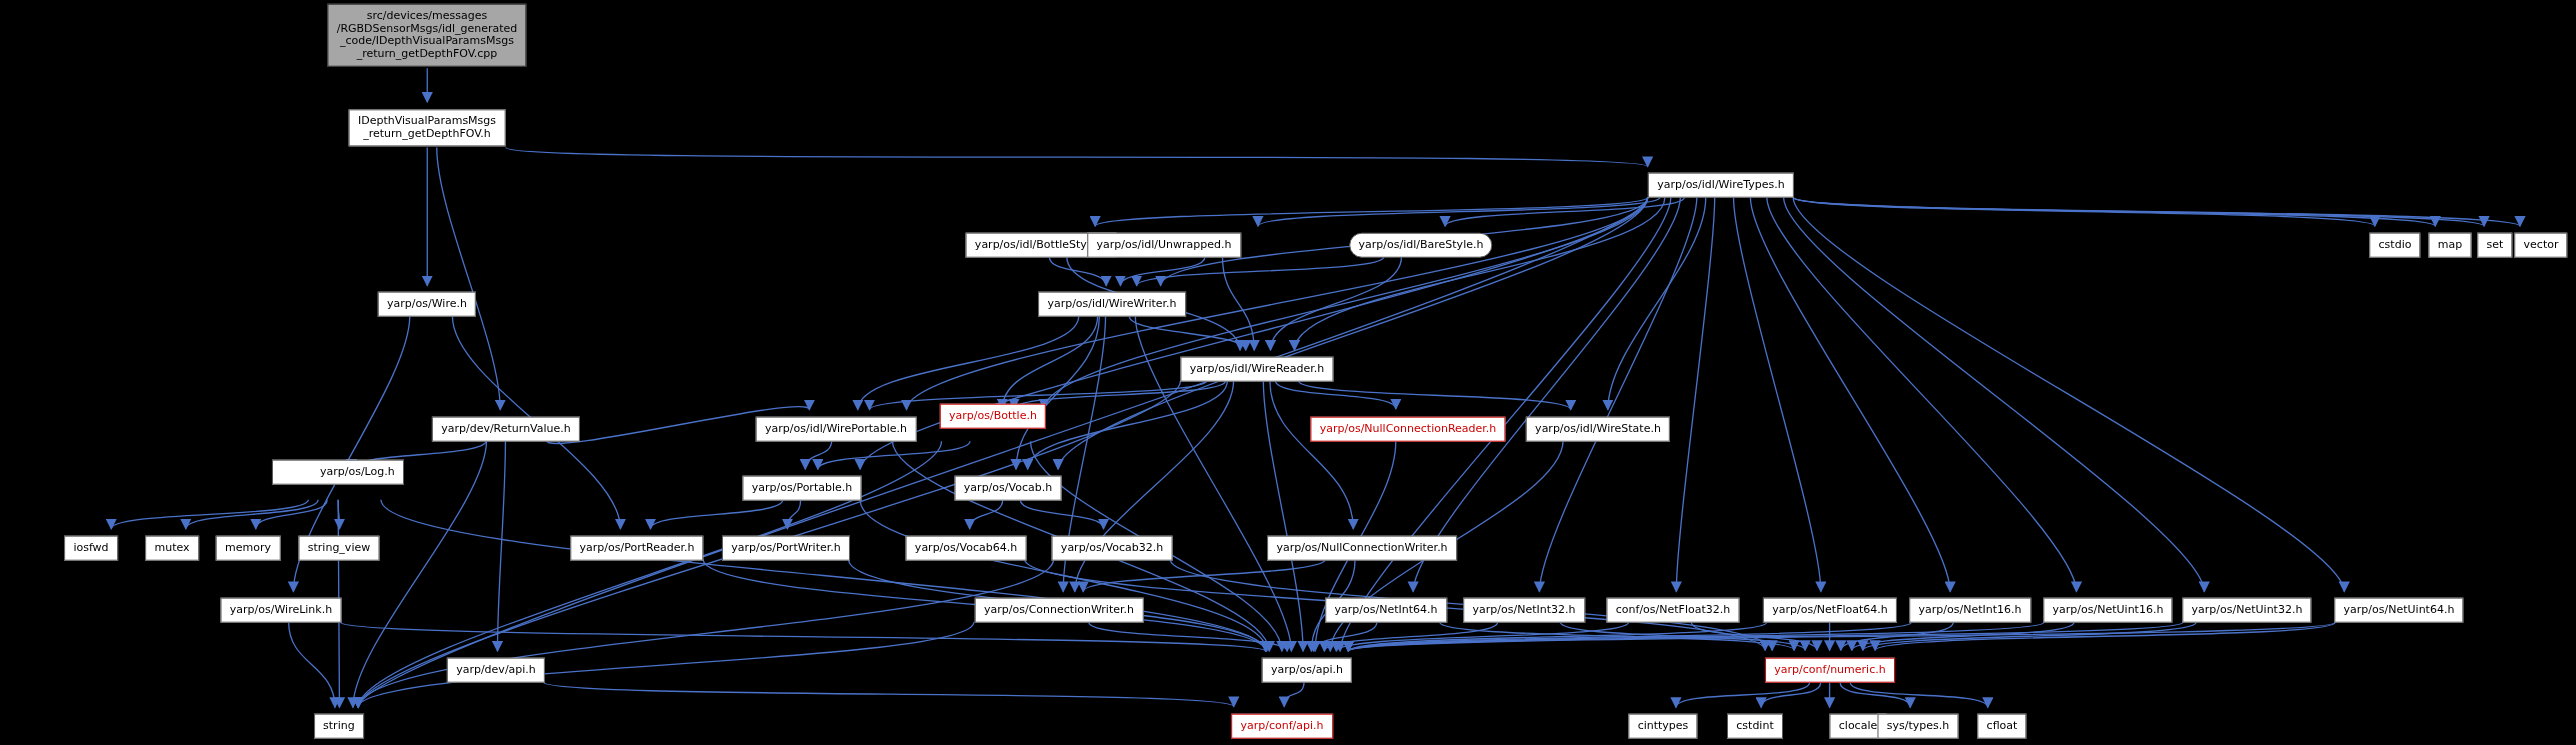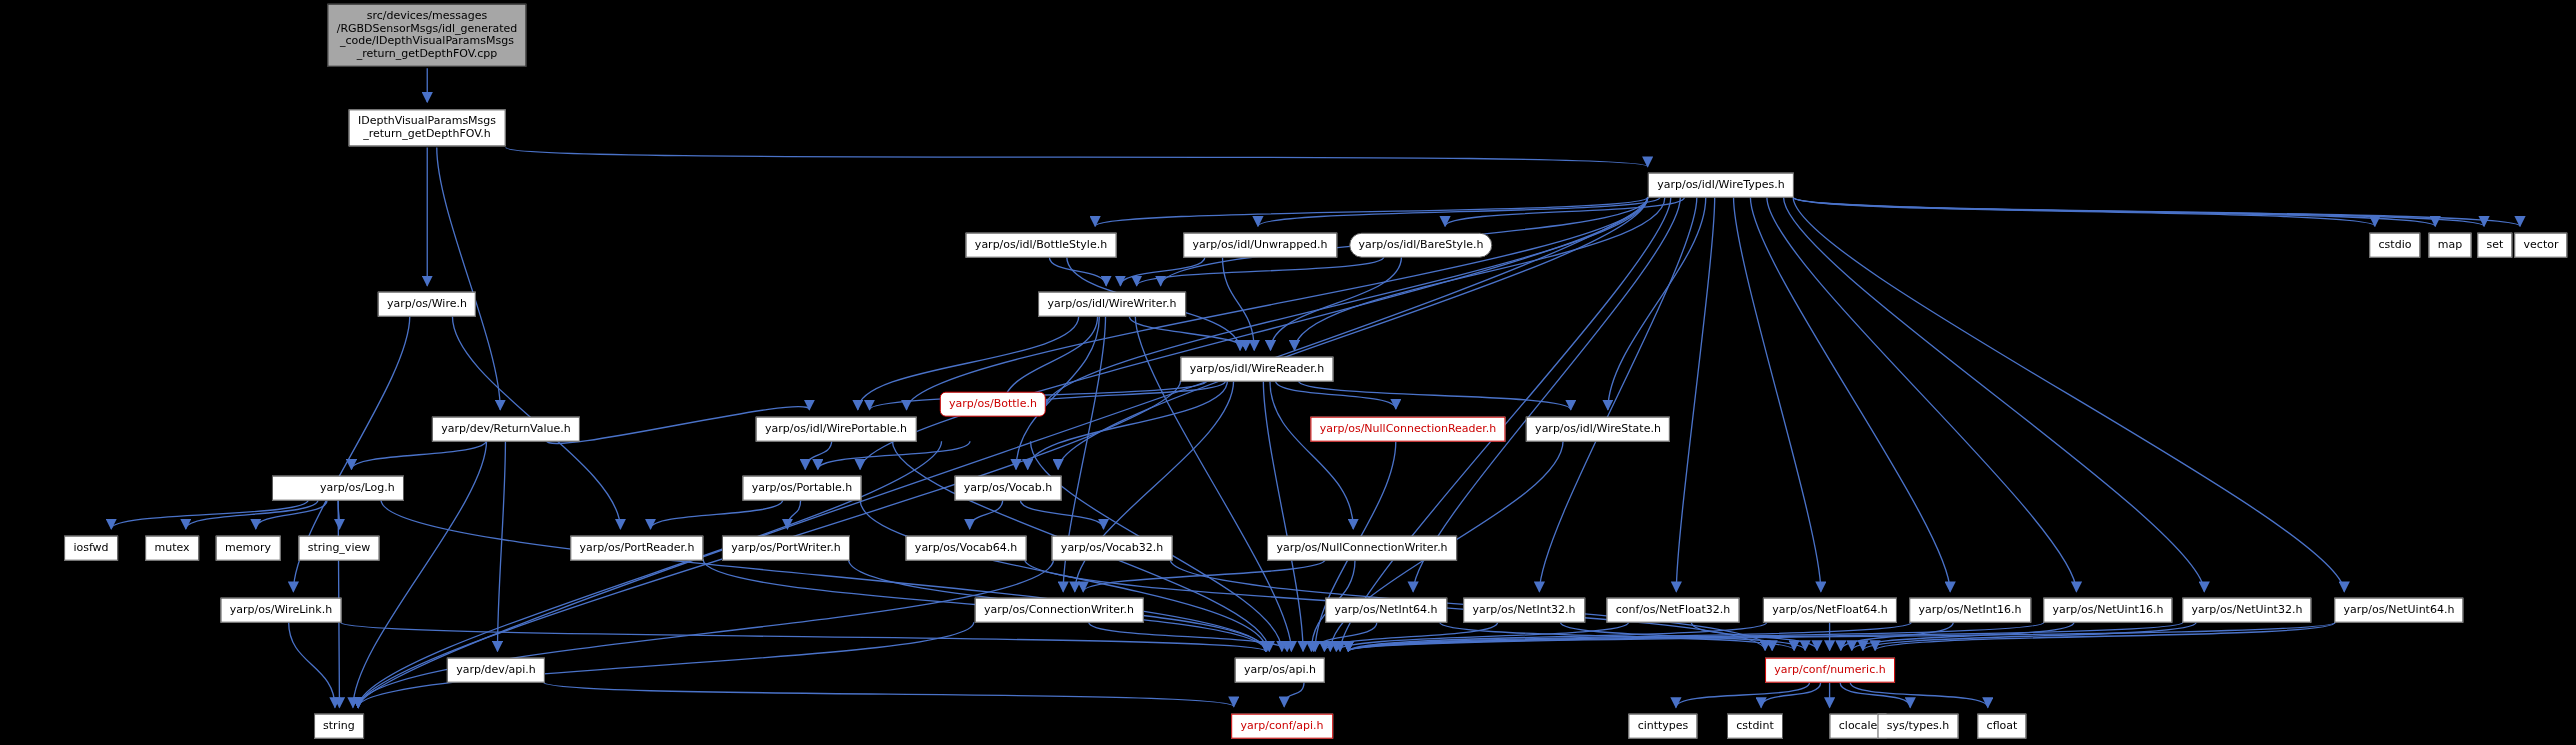--- a/index.html
+++ b/index.html
@@ -169,35 +169,35 @@
     </svg>
   <div id="node-layer">
       <div class="node main" style="left: 427px; top: 35px;">src/devices/messages
 /RGBDSensorMsgs/idl_generated
 _code/IDepthVisualParamsMsgs
 _return_getDepthFOV.cpp</div>
       <div class="node header" style="left: 427px; top: 128px;">IDepthVisualParamsMsgs
 _return_getDepthFOV.h</div>
       <div class="node header" style="left: 1721px; top: 185px;">yarp/os/idl/WireTypes.h</div>
       <div class="node header" style="left: 1041px; top: 245px;">yarp/os/idl/BottleStyle.h</div>
-      <div class="node header" style="left: 1260px; top: 245px;">yarp/os/idl/Unwrapped.h</div>
+      <div class="node header" style="left: 1164px; top: 245px;">yarp/os/idl/Unwrapped.h</div>
       <div class="node header" style="left: 1421px; top: 245px; border-radius: 13px;">yarp/os/idl/BareStyle.h</div>
       <div class="node system" style="left: 2395px; top: 245px;">cstdio</div>
       <div class="node system" style="left: 2450px; top: 245px;">map</div>
       <div class="node system" style="left: 2495px; top: 245px;">set</div>
       <div class="node system" style="left: 2541px; top: 245px;">vector</div>
       <div class="node header" style="left: 427px; top: 304px;">yarp/os/Wire.h</div>
       <div class="node header" style="left: 1112px; top: 304px;">yarp/os/idl/WireWriter.h</div>
       <div class="node header" style="left: 1257px; top: 369px;">yarp/os/idl/WireReader.h</div>
       <div class="node header" style="left: 506px; top: 429px;">yarp/dev/ReturnValue.h</div>
       <div class="node header" style="left: 836px; top: 429px;">yarp/os/idl/WirePortable.h</div>
-      <div class="node trunc" style="left: 993px; top: 404px; border-radius: 6px;">yarp/os/Bottle.h</div>
+      <div class="node trunc" style="left: 993px; top: 416px;">yarp/os/Bottle.h</div>
       <div class="node trunc" style="left: 1408px; top: 429px;">yarp/os/NullConnectionReader.h</div>
       <div class="node header" style="left: 1598px; top: 429px;">yarp/os/idl/WireState.h</div>
-      <div class="node header" style="left: 338px; top: 488px; padding-left: 47px;">yarp/os/Log.h</div>
+      <div class="node header" style="left: 338px; top: 472px; padding-left: 47px;">yarp/os/Log.h</div>
       <div class="node header" style="left: 802px; top: 488px;">yarp/os/Portable.h</div>
       <div class="node header" style="left: 1008px; top: 488px;">yarp/os/Vocab.h</div>
       <div class="node system" style="left: 91px; top: 548px;">iosfwd</div>
       <div class="node system" style="left: 172px; top: 548px;">mutex</div>
       <div class="node system" style="left: 248px; top: 548px;">memory</div>
       <div class="node system" style="left: 339px; top: 548px;">string_view</div>
       <div class="node header" style="left: 637px; top: 548px;">yarp/os/PortReader.h</div>
       <div class="node header" style="left: 786px; top: 548px;">yarp/os/PortWriter.h</div>
       <div class="node header" style="left: 966px; top: 548px;">yarp/os/Vocab64.h</div>
       <div class="node header" style="left: 1112px; top: 548px;">yarp/os/Vocab32.h</div>
@@ -206,21 +206,21 @@
       <div class="node header" style="left: 1059px; top: 610px;">yarp/os/ConnectionWriter.h</div>
       <div class="node header" style="left: 1386px; top: 610px;">yarp/os/NetInt64.h</div>
       <div class="node header" style="left: 1524px; top: 610px;">yarp/os/NetInt32.h</div>
       <div class="node header" style="left: 1673px; top: 610px;">conf/os/NetFloat32.h</div>
       <div class="node header" style="left: 1830px; top: 610px;">yarp/os/NetFloat64.h</div>
       <div class="node header" style="left: 1970px; top: 610px;">yarp/os/NetInt16.h</div>
       <div class="node header" style="left: 2108px; top: 610px;">yarp/os/NetUint16.h</div>
       <div class="node header" style="left: 2247px; top: 610px;">yarp/os/NetUint32.h</div>
       <div class="node header" style="left: 2399px; top: 610px;">yarp/os/NetUint64.h</div>
       <div class="node header" style="left: 496px; top: 670px;">yarp/dev/api.h</div>
-      <div class="node header" style="left: 1280px; top: 670px;">yarp/os/api.h</div>
+      <div class="node header" style="left: 1307px; top: 670px;">yarp/os/api.h</div>
       <div class="node trunc" style="left: 1830px; top: 670px;">yarp/conf/numeric.h</div>
       <div class="node system" style="left: 339px; top: 726px; padding-left: 8px;">string</div>
       <div class="node trunc" style="left: 1282px; top: 726px;">yarp/conf/api.h</div>
       <div class="node system" style="left: 1663px; top: 726px;">cinttypes</div>
       <div class="node system" style="left: 1755px; top: 726px;">cstdint</div>
       <div class="node system" style="left: 1830px; top: 726px; margin-left: 28px;">clocale</div>
       <div class="node system" style="left: 1918px; top: 726px;">sys/types.h</div>
       <div class="node system" style="left: 2002px; top: 726px;">cfloat</div>
     </div>
 </div>

